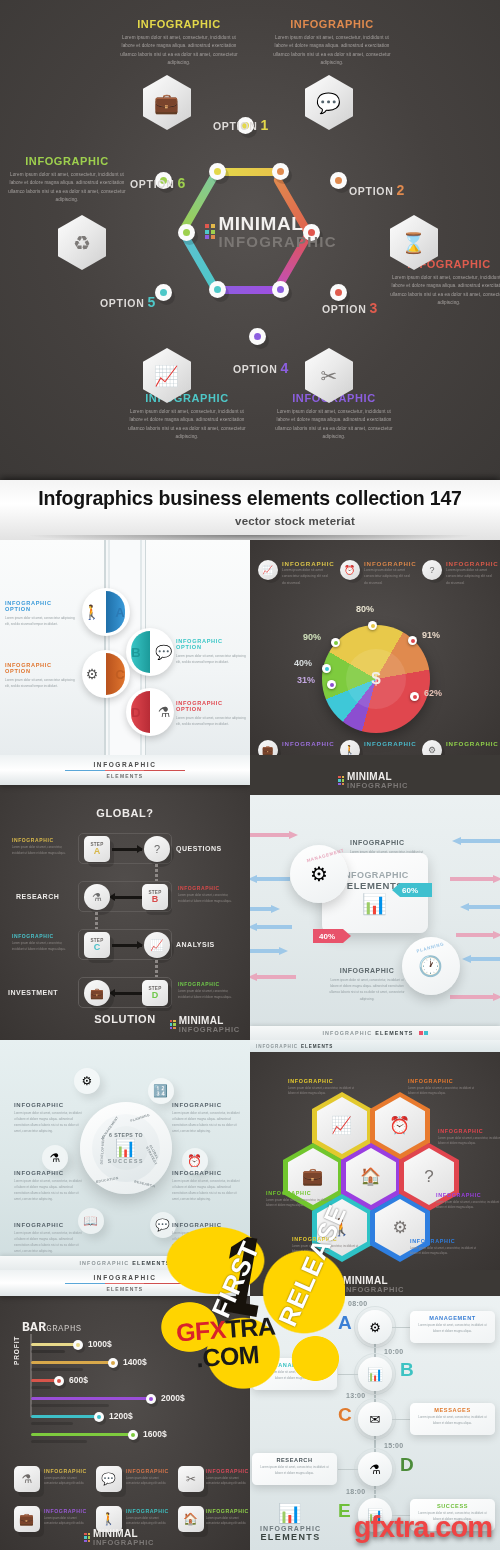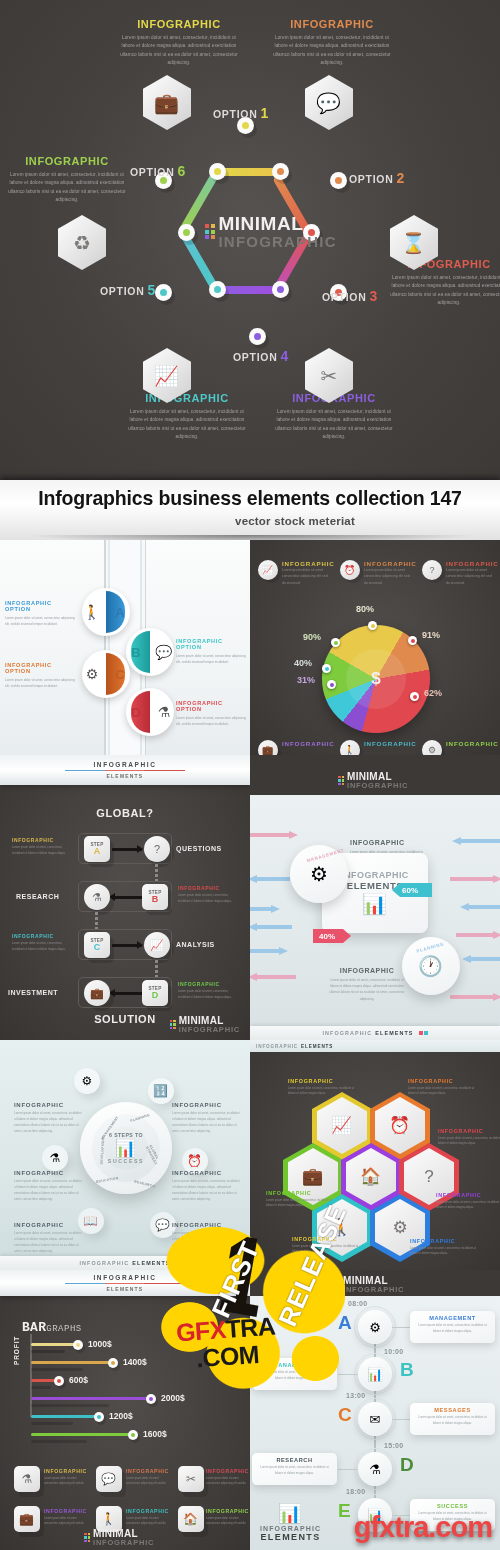--- a/index.html
+++ b/index.html
@@ -33,21 +33,21 @@
   }
   .hero .blk .ttl {
     font-size:11px; font-weight:bold; letter-spacing:.6px; text-align:center;
   }
   .hero .blk .lorem {
     margin-top:4px; font-size:4.6px; line-height:1.85; color:#a6a2a0;
     text-align:center; letter-spacing:.1px;
   }
   .hero .optlabel {
     position:absolute; font-size:10.5px; font-weight:bold; color:#dedbd9;
-    letter-spacing:.7px; white-space:nowrap;
+    letter-spacing:.7px; white-space:nowrap;margin-top:12px;
   }
   .hero .optlabel b { font-size:14px; margin-left:3px; }
   .hero .node {
     position:absolute; width:17px; height:17px; border-radius:50%;
     background:#fbfbfb; display:flex;align-items:center;justify-content:center;
     box-shadow:3px 4px 0 rgba(0,0,0,.14);
   }
   .hero .node i { width:7px;height:7px;border-radius:50%; display:block;}
   .hero .bar { position:absolute; height:8px; border-radius:4px; }
   .hero .centerlogo { position:absolute; left:205px; top:213px; }

